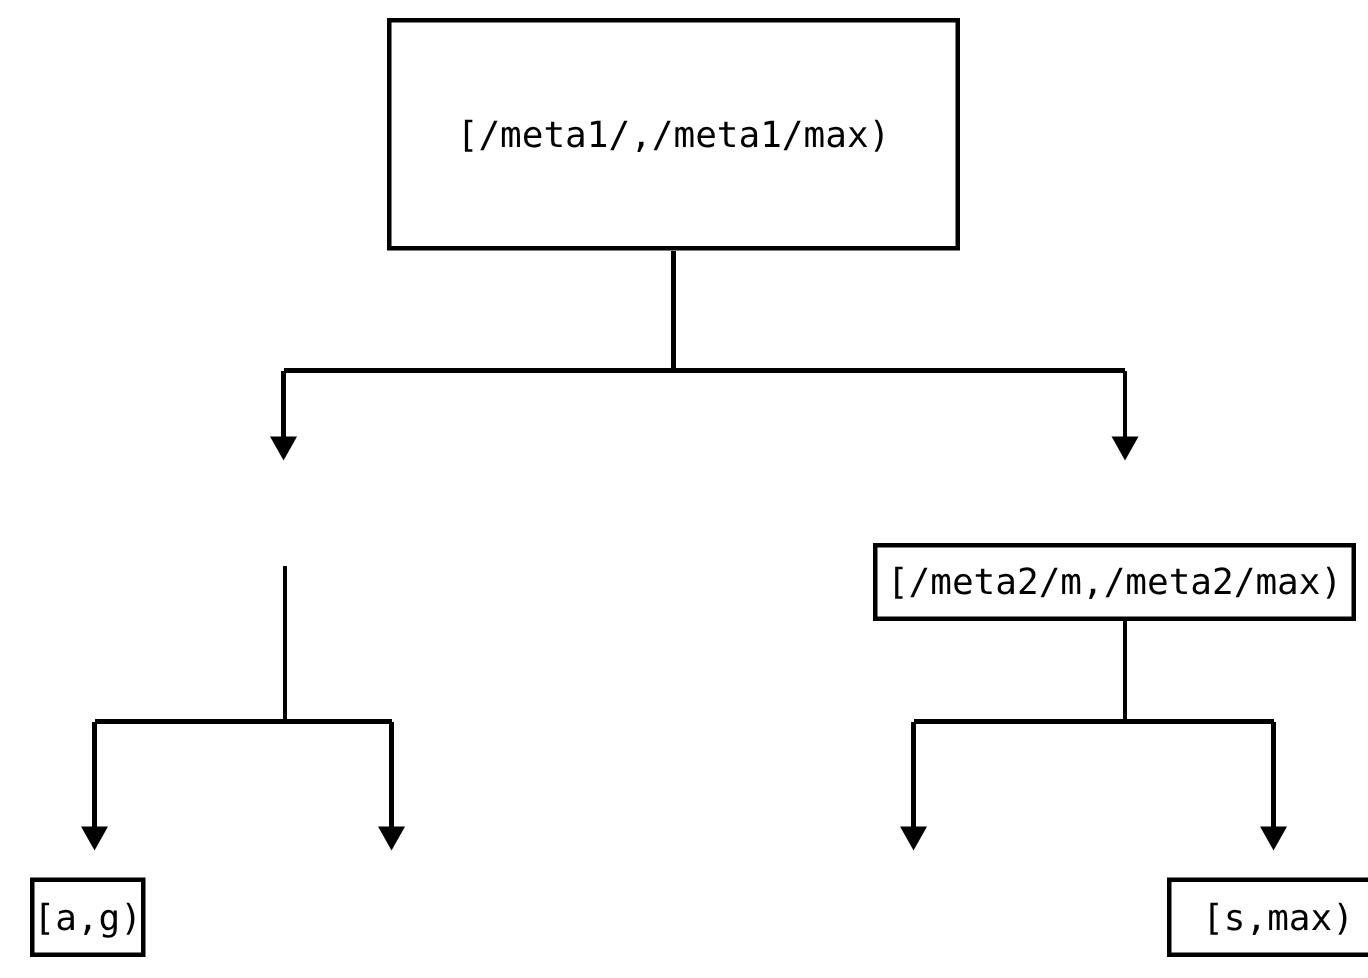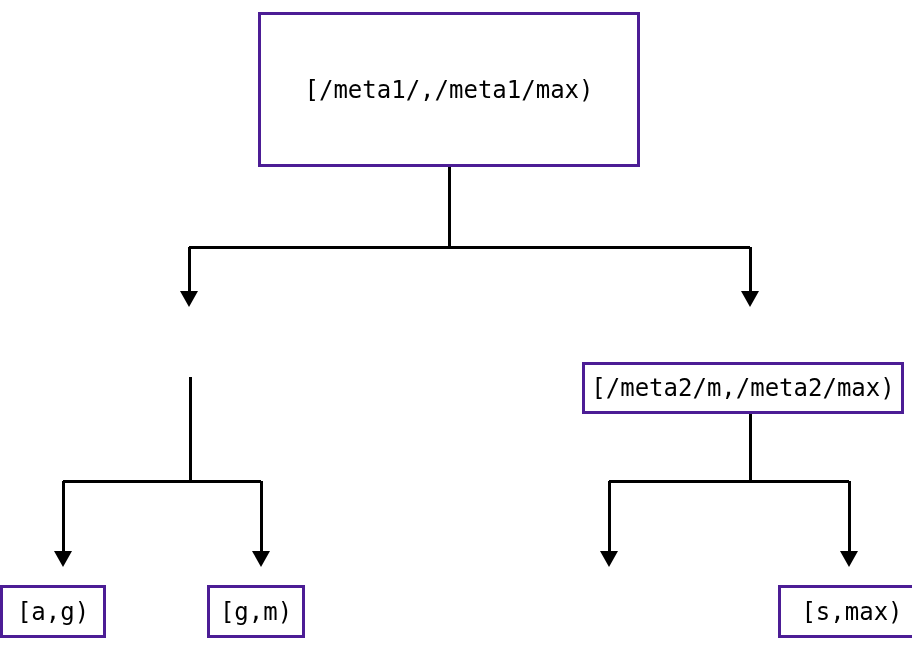--- a/index.html
+++ b/index.html
@@ -22,21 +22,21 @@
     position: absolute;
     left: 0;
     top: 0;
     width: 912px;
     height: 652px;
     pointer-events: none;
   }
   .node {
     position: absolute;
     box-sizing: border-box;
-    border: 3px solid #4c1d95;
+    border: 3px solid #000000;
     background: #ffffff;
     display: flex;
     align-items: center;
     justify-content: center;
     color: #000000;
     font-family: "DejaVu Sans Mono", "Liberation Mono", monospace;
     font-size: 24px;
     line-height: 1;
     letter-spacing: 0px;
     white-space: nowrap;
@@ -58,21 +58,21 @@
     left: 582px;
     top: 325px;
     width: 322px;
     height: 52px;
     margin-top: 37px;
   }
   .node-leaf {
     top: 585px;
     height: 53px;
   }
-  .node-leaf-1 { left: 0;  width: 106px; }
+  .node-leaf-1 { left: 20px;  width: 77px; }
   .node-leaf-2 { left: 207px; width: 98px; }
   .node-leaf-3 { left: 554px; width: 98px; }
   .node-leaf-4 { left: 778px; width: 148px; }
 </style>
 </head>
 <body>
 
 <div id="canvas">
 
   <svg id="edges" viewBox="0 0 912 652">
@@ -108,18 +108,17 @@
     </g>
   </svg>
 
   <div class="node node-root">[/meta1/,/meta1/max)</div>
 
 
   <div class="node node-mid-right">[/meta2/m,/meta2/max)</div>
 
   <div class="node node-leaf node-leaf-1">[a,g)</div>
 
-  <div class="node node-leaf node-leaf-2">[g,m)</div>
 
 
   <div class="node node-leaf node-leaf-4">[s,max)</div>
 
 </div>
 
 </body></html>

